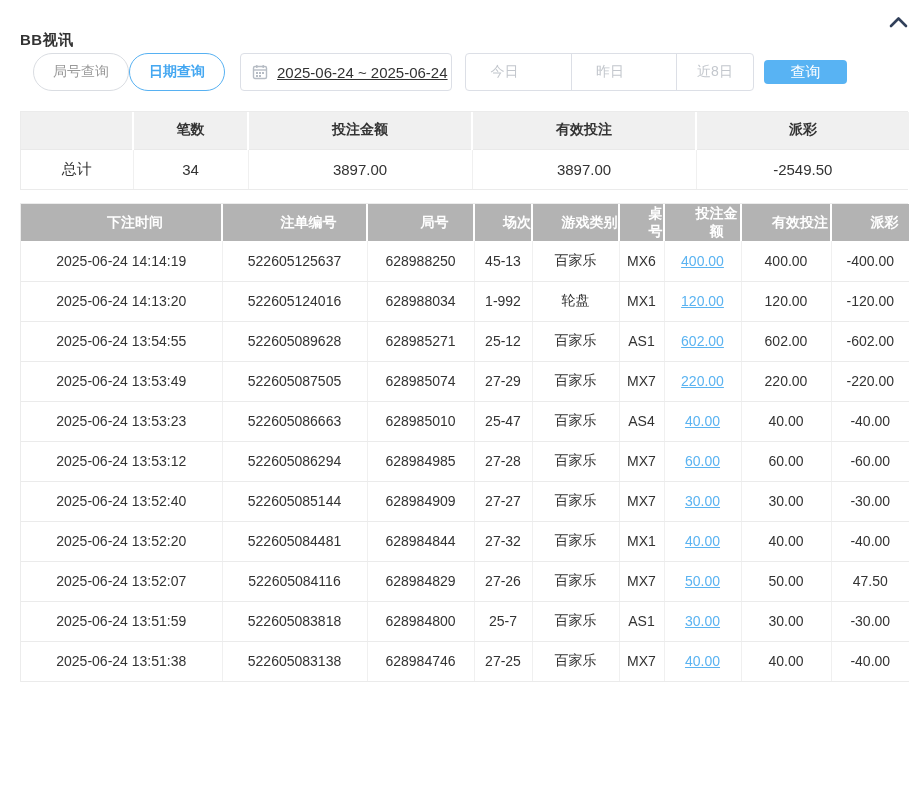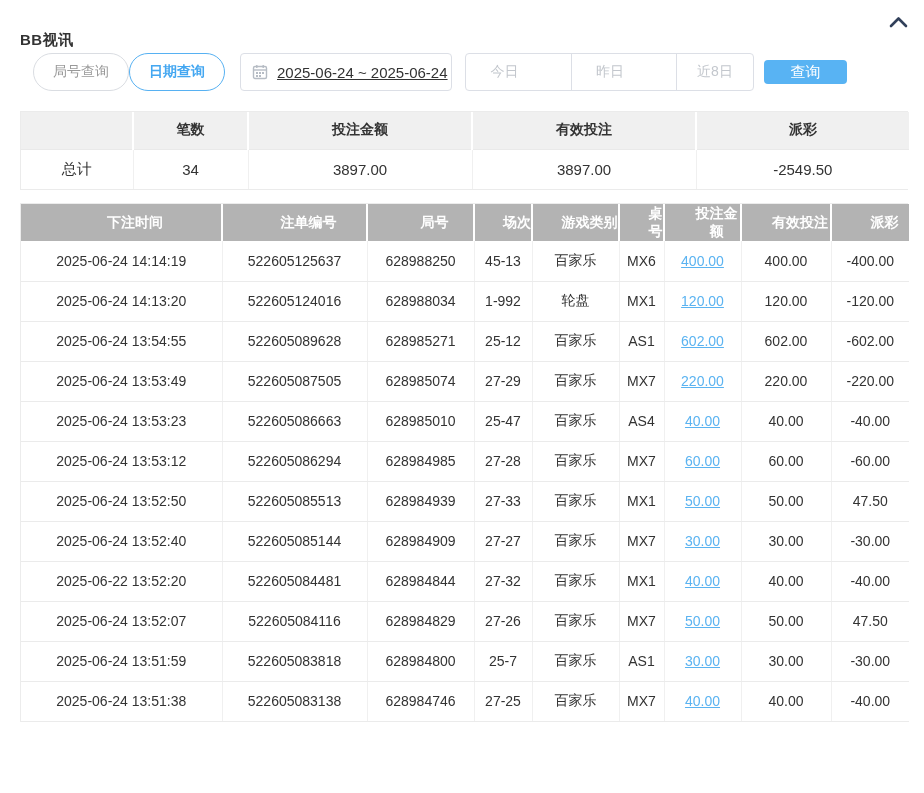--- a/index.html
+++ b/index.html
@@ -204,43 +204,32 @@
             <td>522605086294</td>
             <td>628984985</td>
             <td>27-28</td>
             <td>百家乐</td>
             <td>MX7</td>
             <td><span class="link">60.00</span></td>
             <td>60.00</td>
             <td class="neg">-60.00</td>
           </tr>
           <tr>
-            <td>2025-06-24 13:52:50</td>
-            <td>522605085513</td>
-            <td>628984939</td>
-            <td>27-33</td>
-            <td>百家乐</td>
-            <td>MX1</td>
-            <td><span class="link">50.00</span></td>
-            <td>50.00</td>
-            <td>47.50</td>
-          </tr>
-          <tr>
             <td>2025-06-24 13:52:40</td>
             <td>522605085144</td>
             <td>628984909</td>
             <td>27-27</td>
             <td>百家乐</td>
             <td>MX7</td>
             <td><span class="link">30.00</span></td>
             <td>30.00</td>
             <td class="neg">-30.00</td>
           </tr>
           <tr>
-            <td>2025-06-22 13:52:20</td>
+            <td>2025-06-24 13:52:20</td>
             <td>522605084481</td>
             <td>628984844</td>
             <td>27-32</td>
             <td>百家乐</td>
             <td>MX1</td>
             <td><span class="link">40.00</span></td>
             <td>40.00</td>
             <td class="neg">-40.00</td>
           </tr>
           <tr>

